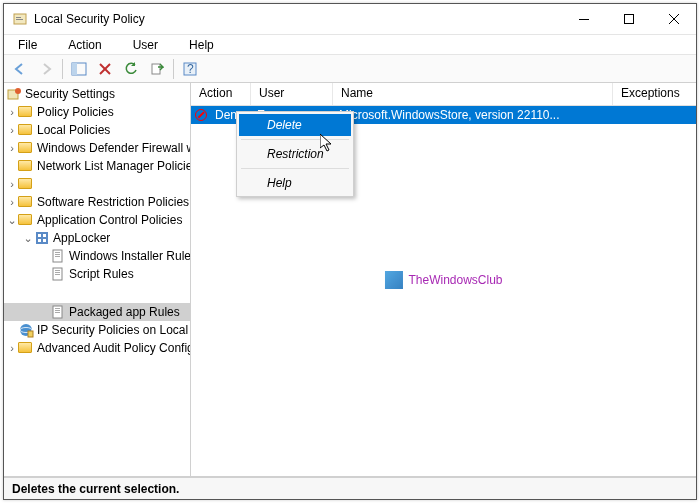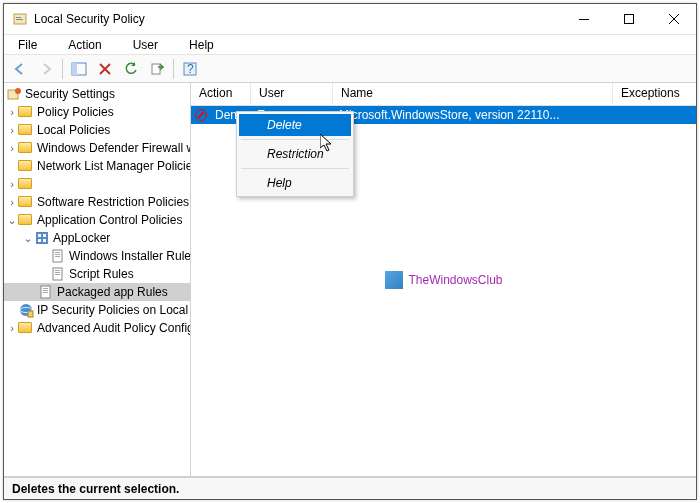--- a/index.html
+++ b/index.html
@@ -216,21 +216,21 @@
             <span class="ic">
               <svg width="16" height="16">
                 <rect x="3" y="2" width="9" height="12" fill="#fff" stroke="#888"></rect>
                 <rect x="5" y="4" width="5" height="1" fill="#aaa"></rect>
                 <rect x="5" y="6" width="5" height="1" fill="#aaa"></rect>
                 <rect x="5" y="8" width="5" height="1" fill="#aaa"></rect>
               </svg>
             </span>
             <span class="label">Script Rules</span>
           </div>
-          <div class="tree-row sel" style="padding-left: 22px;">
+          <div class="tree-row sel" style="padding-left: 34px; margin-top: 20px;">
             <span class="tw"></span>
             <span class="ic">
               <svg width="16" height="16">
                 <rect x="3" y="2" width="9" height="12" fill="#fff" stroke="#888"></rect>
                 <rect x="5" y="4" width="5" height="1" fill="#aaa"></rect>
                 <rect x="5" y="6" width="5" height="1" fill="#aaa"></rect>
                 <rect x="5" y="8" width="5" height="1" fill="#aaa"></rect>
               </svg>
             </span>
             <span class="label">Packaged app Rules</span>

